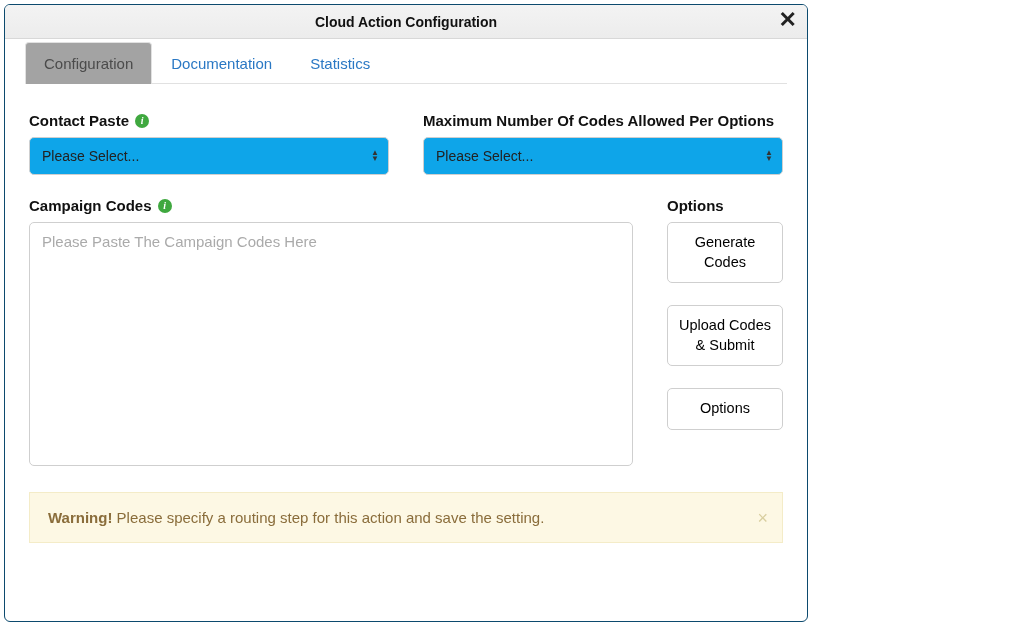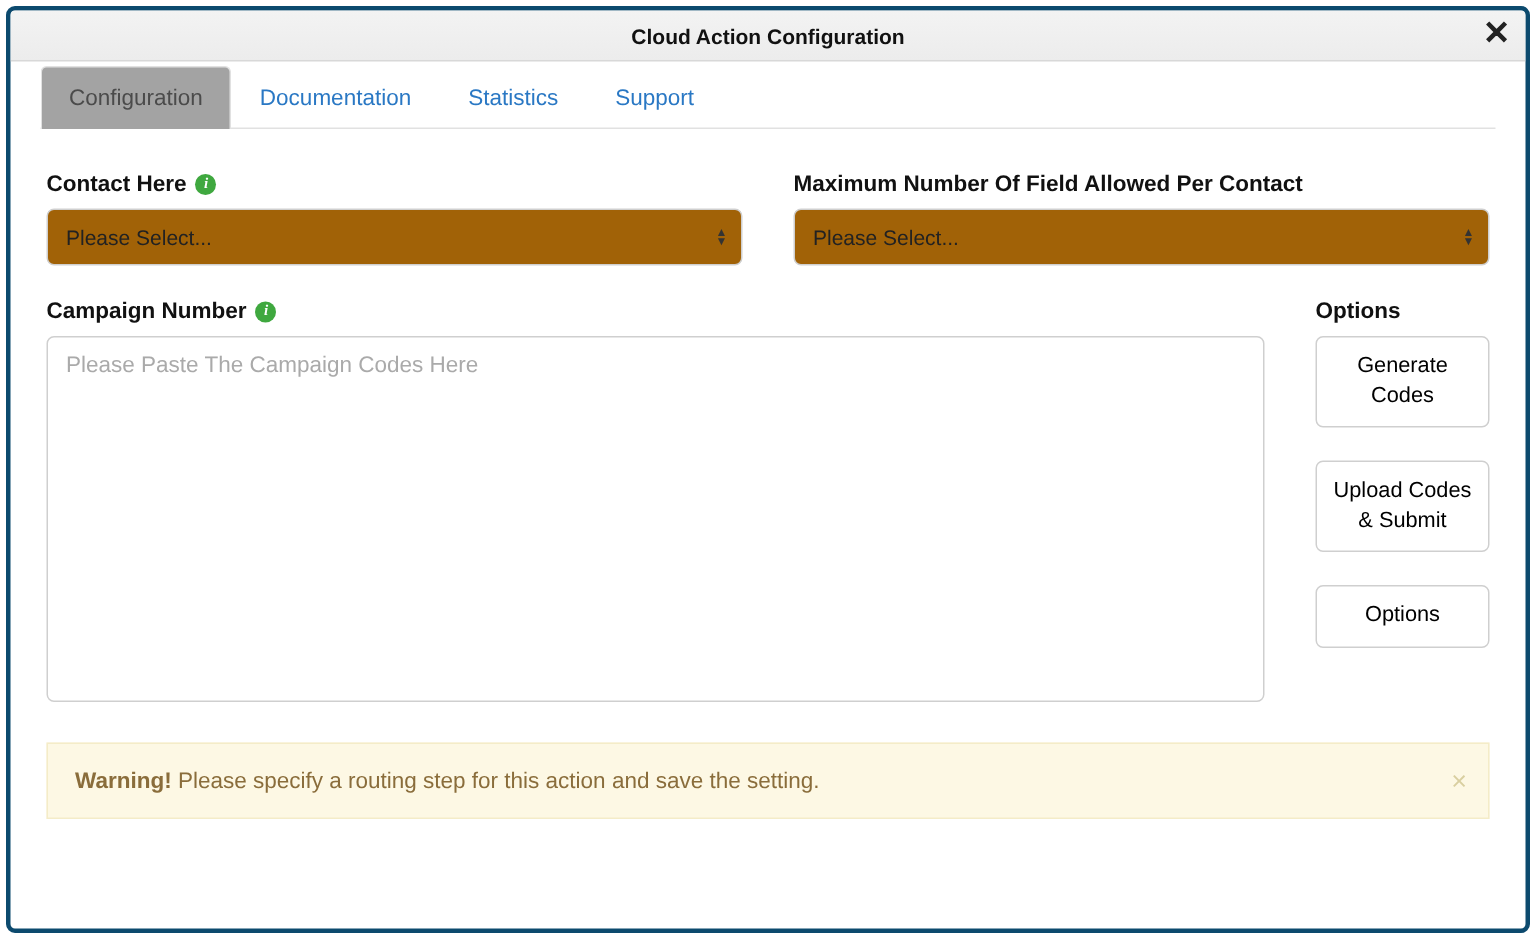--- a/index.html
+++ b/index.html
@@ -8,24 +8,24 @@
       padding: 0;
     }
     body {
       font-family: -apple-system, BlinkMacSystemFont, "Segoe UI", Helvetica, Arial, sans-serif;
       background: #fff;
       width: 1024px;
       height: 626px;
       overflow: hidden;
     }
     .dialog {
-      border: 3px solid #0c4a6e;
+      border: 1px solid #0c4a6e;
       border-radius: 6px;
       margin: 4px;
-      width: 1016px;
+      width: 804px;
       height: 618px;
       overflow: hidden;
       background: #fff;
     }
     .dialog-header {
       background: linear-gradient(#f3f3f3, #ececec);
       border-bottom: 1px solid #d8d8d8;
       height: 34px;
       display: flex;
       align-items: center;
@@ -113,21 +113,21 @@
       position: relative;
     }
     .select {
       width: 100%;
       height: 38px;
       border: 1px solid #cfcfcf;
       border-radius: 5px;
       padding: 0 28px 0 12px;
       font-size: 14px;
       color: #222;
-      background: #a16207;
+      background: #0ea5e9;
       appearance: none;
       -webkit-appearance: none;
       cursor: pointer;
     }
     .select-arrows {
       position: absolute;
       right: 10px;
       top: 50%;
       transform: translateY(-50%);
       pointer-events: none;
@@ -216,63 +216,62 @@
   <div class="dialog-header">
     <span class="dialog-title">Cloud Action Configuration</span>
     <button class="close-btn">✕</button>
   </div>
 
   <div class="tabs-wrap">
     <div class="tabs">
       <button class="tab active">Configuration</button>
       <button class="tab">Documentation</button>
       <button class="tab">Statistics</button>
-      <button class="tab">Support</button>
     </div>
   </div>
 
   <div class="content">
 
     <div class="row">
       <div class="col">
         <div class="label">
-          <span>Contact Here</span>
+          <span>Contact Paste</span>
           <span class="info-icon">i</span>
         </div>
         <div class="select-wrap">
           <select class="select">
             <option>Please Select...</option>
           </select>
           <span class="select-arrows">
               <span>▲</span>
               <span>▼</span>
             </span>
         </div>
       </div>
 
       <div class="col">
         <div class="label">
-          <span>Maximum Number Of Field Allowed Per Contact</span>
+          <span>Maximum Number Of Codes Allowed Per Options</span>
         </div>
         <div class="select-wrap">
           <select class="select">
             <option>Please Select...</option>
           </select>
           <span class="select-arrows">
               <span>▲</span>
               <span>▼</span>
             </span>
         </div>
       </div>
     </div>
 
     <div class="main-row">
       <div class="left-col">
         <div class="label">
-          <span>Campaign Number</span>
+          <span>Campaign Codes</span>
           <span class="info-icon">i</span>
         </div>
         <textarea class="textarea" placeholder="Please Paste The Campaign Codes Here" style=""></textarea>
       </div>
 
       <div class="right-col">
         <div class="options-label">Options</div>
         <button class="btn">Generate Codes</button>
         <button class="btn">Upload Codes &amp; Submit</button>
         <button class="btn">Options</button>

